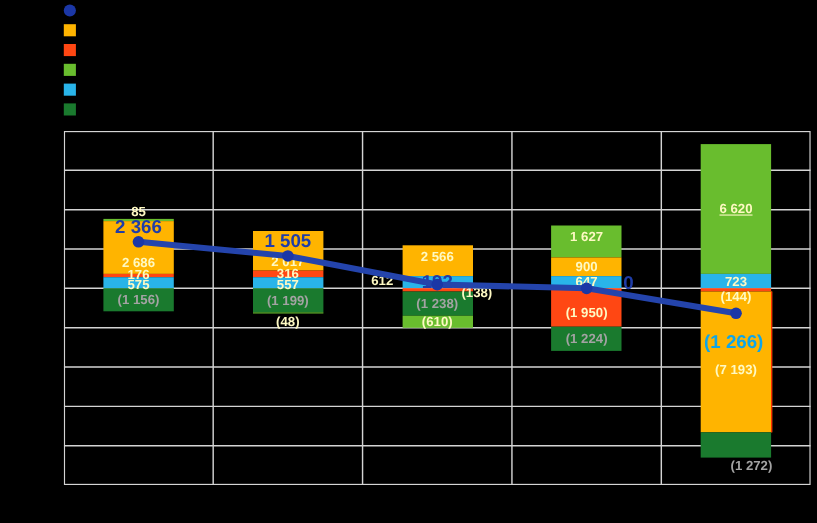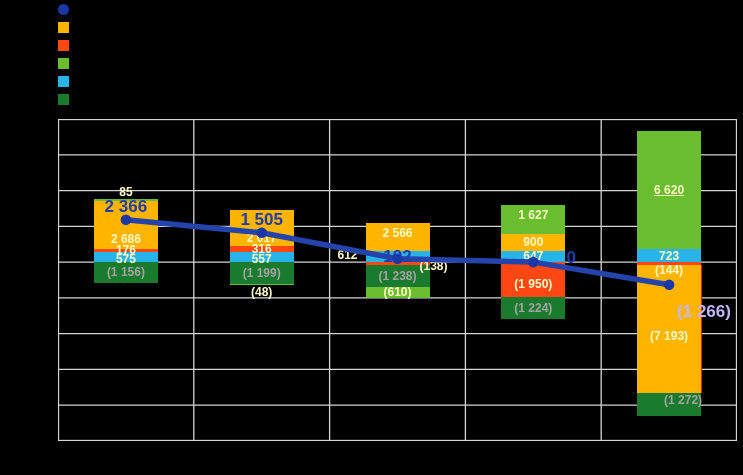--- a/index.html
+++ b/index.html
@@ -110,26 +110,26 @@
         <div class="lbl white" style="left: 475.3px; top: 188.942px;">(1 224)</div>
         <div class="seg" style="left: 579.1px; top: 11.753px; width: 64px; height: 118.424px; background: rgb(105, 189, 46);"></div>
         <div class="lbl black" style="left: 611.1px; top: 70.9652px; text-decoration: underline;">6 620</div>
         <div class="seg" style="left: 579.1px; top: 130.177px; width: 64px; height: 12.9337px; background: rgb(41, 180, 233);"></div>
         <div class="lbl black" style="left: 611.1px; top: 136.644px;">723</div>
         <div class="seg" style="left: 579.1px; top: 143.111px; width: 64px; height: 2.576px; background: rgb(255, 71, 19);"></div>
         <div class="lbl black" style="left: 611.1px; top: 151.399px;">(144)</div>
         <div class="seg" style="left: 579.1px; top: 145.687px; width: 64px; height: 128.675px; background: rgb(255, 180, 0); border-right: 1.5px solid rgb(255, 32, 0);"></div>
         <div class="lbl black" style="left: 611.1px; top: 217.024px;">(7 193)</div>
         <div class="seg" style="left: 579.1px; top: 274.362px; width: 64px; height: 22.7547px; background: rgb(26, 122, 46);"></div>
-        <div class="lbl white" style="left: 611.1px; top: 281px; padding-left: 28px;">(1 272)</div>
+        <div class="lbl white" style="left: 611.1px; top: 304px; padding-left: 28px;">(1 272)</div>
         <div class="lbl blue" style="left: 67.9px; top: 86.786px; color: rgb(31, 61, 168);">2 366</div>
         <div class="lbl blue" style="left: 203.7px; top: 99.7197px; color: rgb(31, 61, 168);">1 505</div>
         <div class="lbl blue" style="left: 339.5px; top: 137px; color: rgb(31, 61, 168);">192</div>
         <div class="lbl blue" style="left: 513.3px; top: 138.111px; color: rgb(31, 61, 168);">0</div>
-        <div class="lbl blue" style="left: 646px; top: 191.758px; color: #c4b5fd; text-align: right;">(1 266)</div>
+        <div class="lbl blue" style="left: 609px; top: 191.758px; color: #0ea5e9; text-align: right;">(1 266)</div>
       </div>
     <svg class="line-svg" viewBox="0 0 679 322">
         <polyline points="67.9,100.8 203.7,113.7 339.5,139.7 475.3,143.1 611.1,165.8" fill="none" stroke="#2444AC" stroke-width="5.5" stroke-linejoin="round" stroke-linecap="round"></polyline>
         <circle cx="67.9" cy="100.8" r="5.3" fill="#1B37A6"></circle>
         <circle cx="203.7" cy="113.7" r="5.3" fill="#1B37A6"></circle>
         <circle cx="339.5" cy="139.7" r="5.3" fill="#1B37A6"></circle>
         <circle cx="475.3" cy="143.1" r="5.3" fill="#1B37A6"></circle>
         <circle cx="611.1" cy="165.8" r="5.3" fill="#1B37A6"></circle>
       </svg>
   </div>

